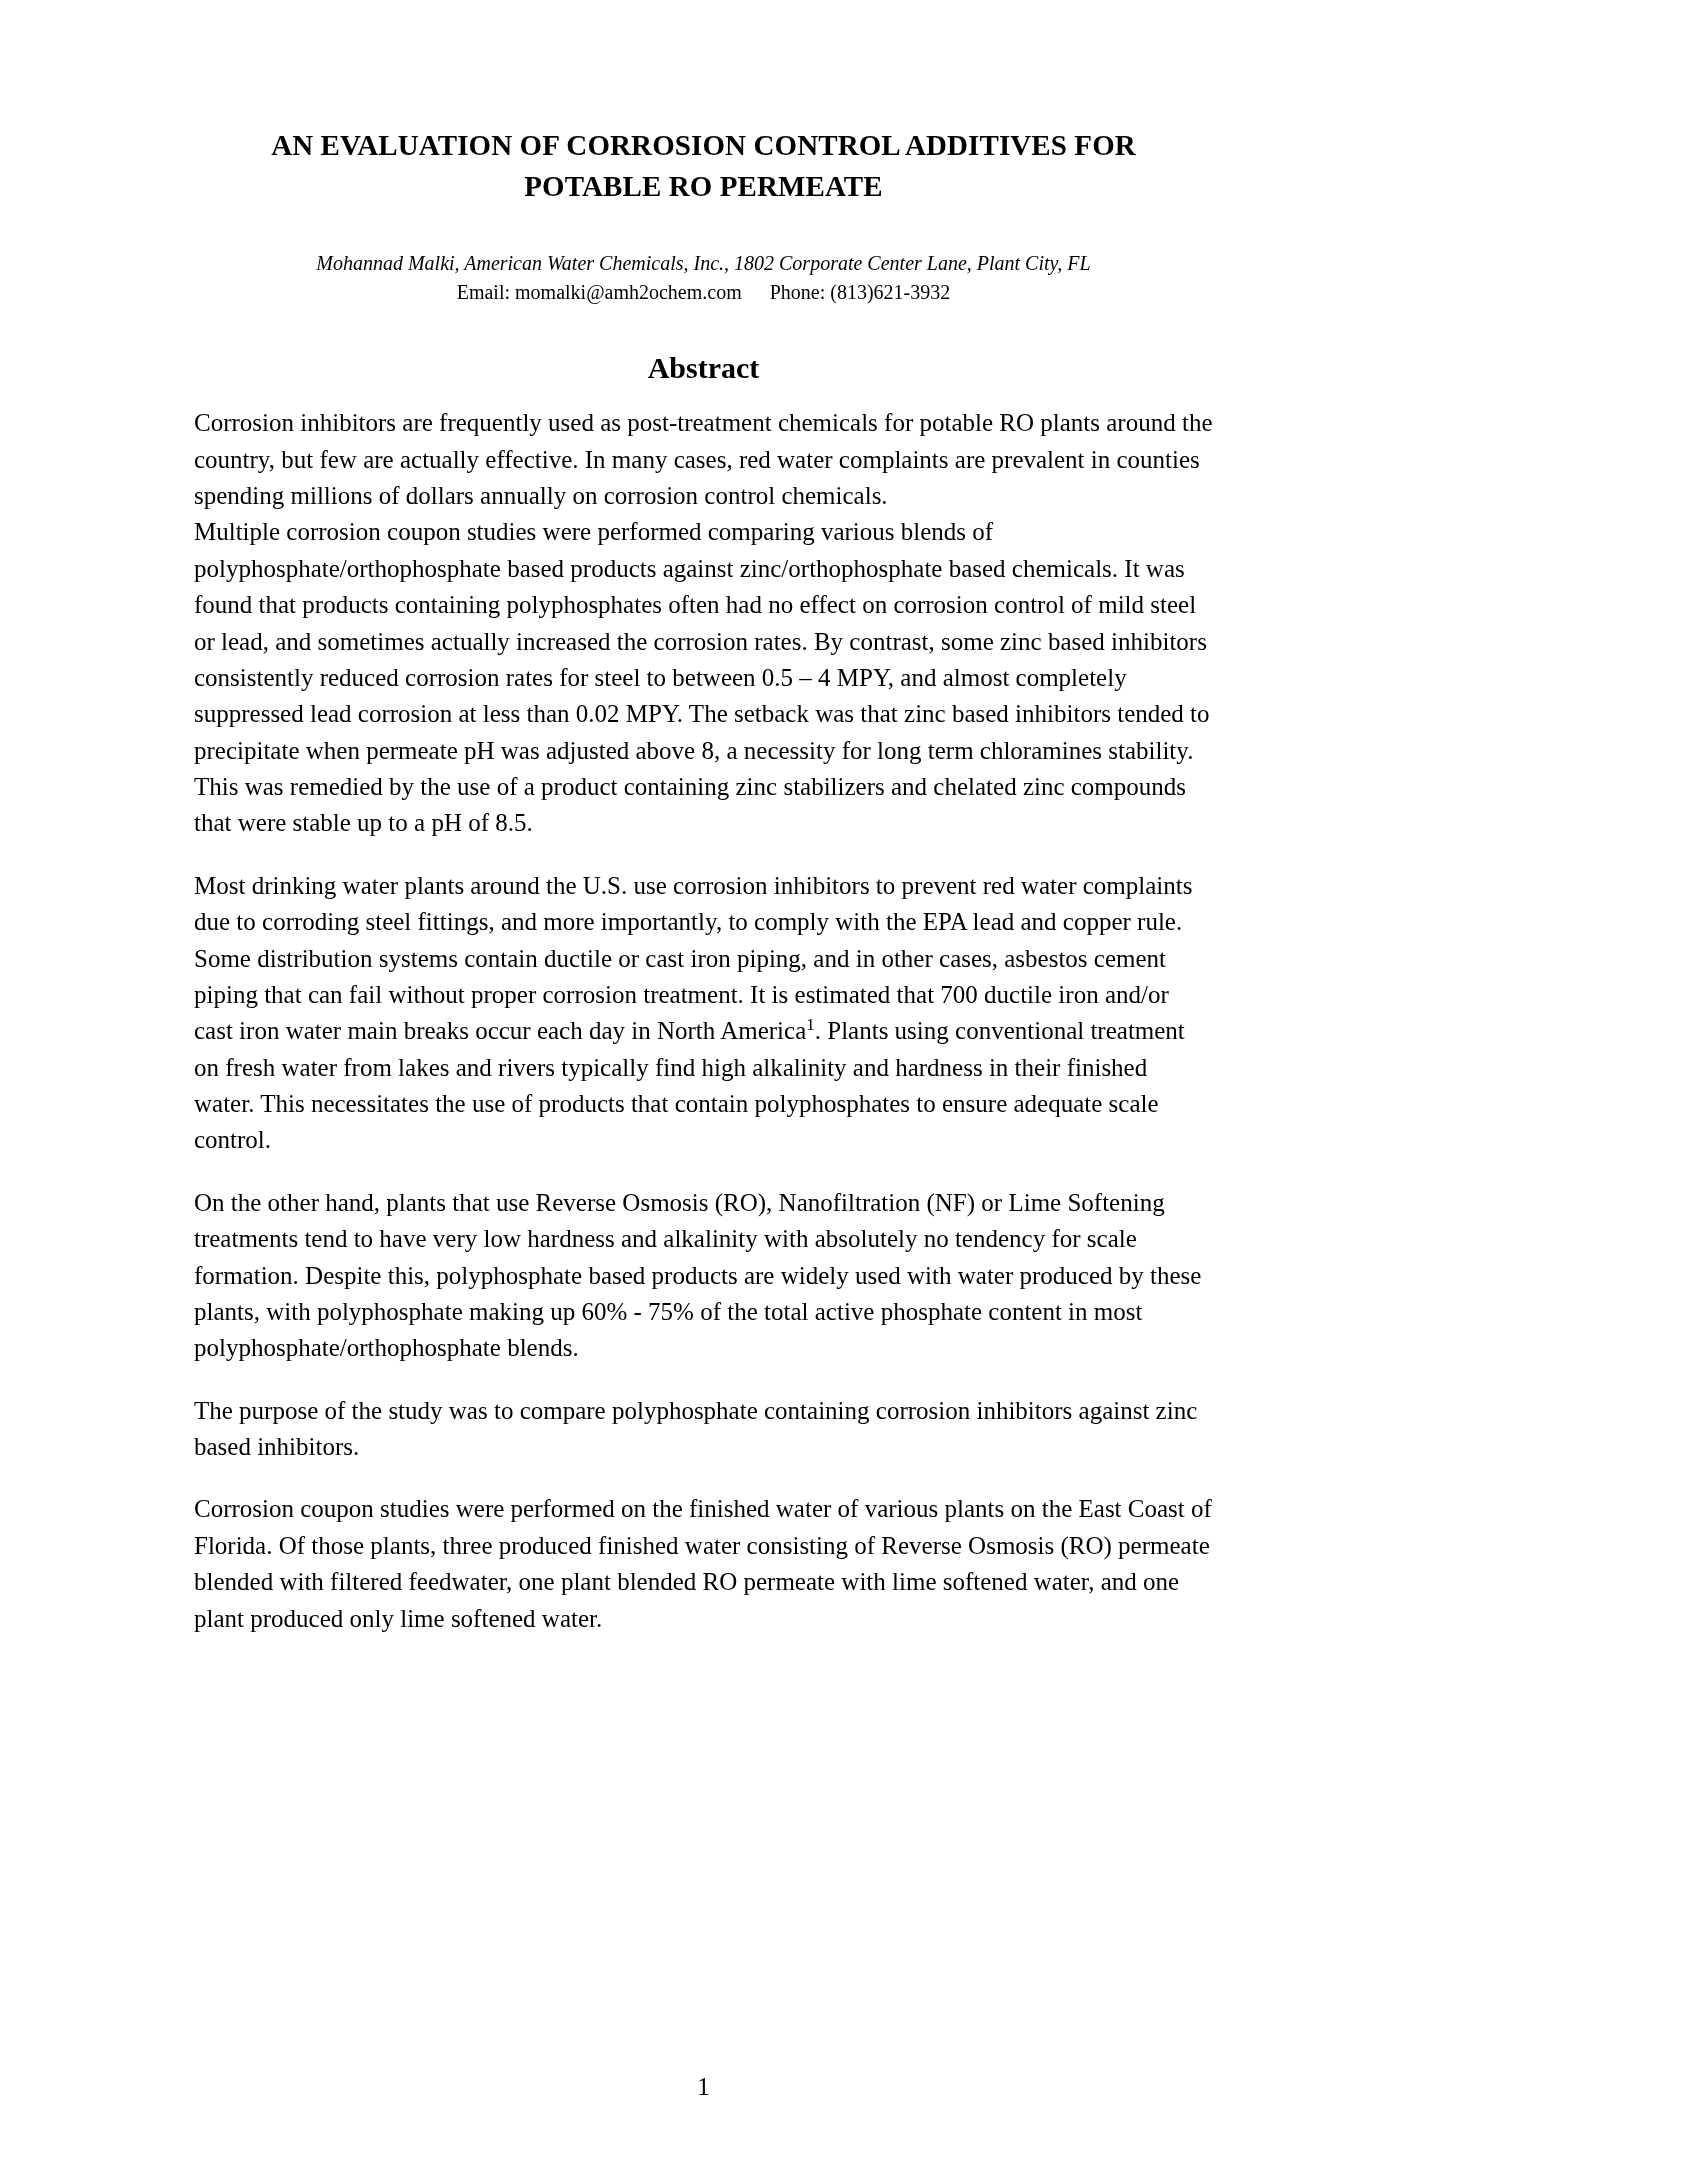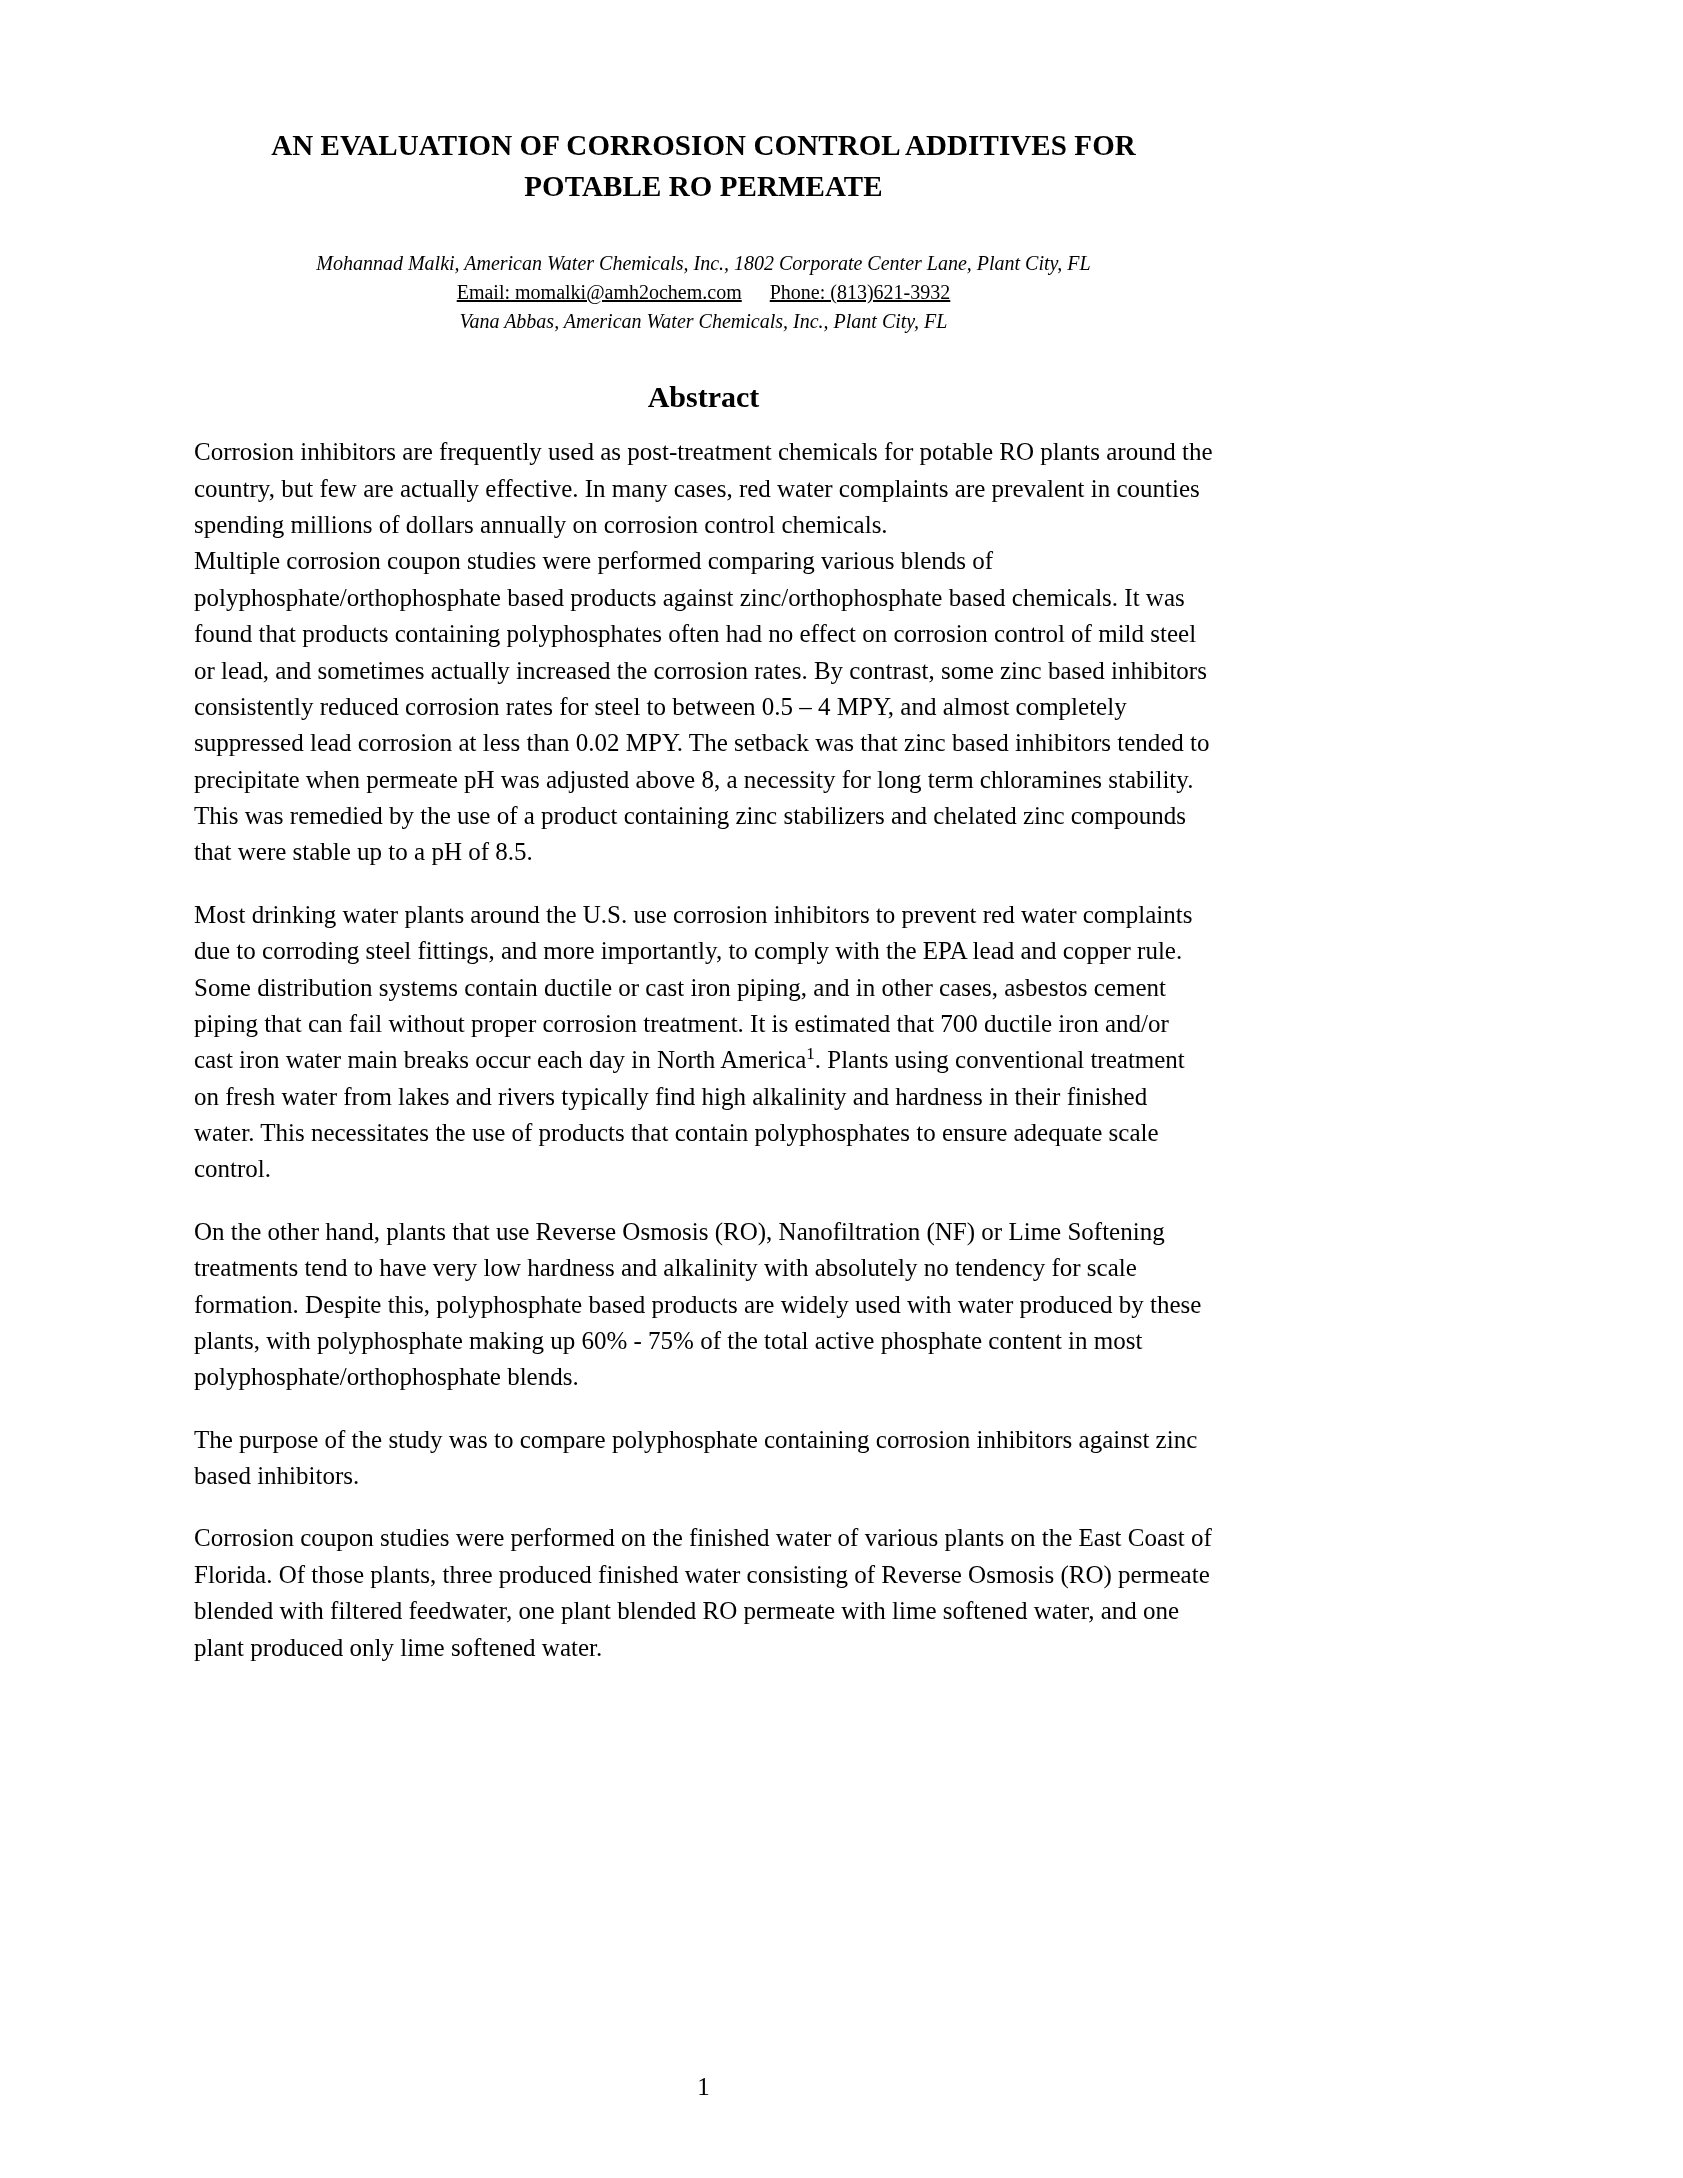--- a/index.html
+++ b/index.html
@@ -31,21 +31,20 @@
   }
   .authors {
     text-align: center;
     font-style: italic;
     font-size: 20px;
     line-height: 1.45;
     margin-top: 42px;
   }
   .authors .contact {
     font-style: normal;
-    text-decoration: underline;
   }
   .authors .contact .gap {
     display: inline-block;
     width: 28px;
   }
   .section-heading {
     text-align: center;
     font-weight: bold;
     font-size: 30px;
     margin-top: 44px;
@@ -80,21 +79,20 @@
 
 <div class="page">
 
   <h1 class="title">AN EVALUATION OF CORROSION CONTROL ADDITIVES FOR POTABLE RO PERMEATE</h1>
 
   <div class="authors">
     <div>Mohannad Malki, American Water Chemicals, Inc., 1802 Corporate Center Lane, Plant City, FL</div>
     <div class="contact">
       <span>Email: momalki@amh2ochem.com</span><span class="gap"></span><span>Phone: (813)621-3932</span>
     </div>
-    <div>Vana Abbas, American Water Chemicals, Inc., Plant City, FL</div>
   </div>
 
   <h2 class="section-heading">Abstract</h2>
 
   <p class="body-text tight">Corrosion inhibitors are frequently used as post-treatment chemicals for potable RO plants around the country, but few are actually effective.  In many cases, red water complaints are prevalent in counties spending millions of dollars annually on corrosion control chemicals.</p>
   <p class="body-text">Multiple corrosion coupon studies were performed comparing various blends of polyphosphate/orthophosphate based products against zinc/orthophosphate based chemicals.  It was found that products containing polyphosphates often had no effect on corrosion control of mild steel or lead, and sometimes actually increased the corrosion rates.  By contrast, some zinc based inhibitors consistently reduced corrosion rates for steel to between 0.5 – 4 MPY, and almost completely suppressed lead corrosion at less than 0.02 MPY.  The setback was that zinc based inhibitors tended to precipitate when permeate pH was adjusted above 8, a necessity for long term chloramines stability. This was remedied by the use of a product containing zinc stabilizers and chelated zinc compounds that were stable up to a pH of 8.5.</p>
 
 
   <p class="body-text"><span>Most drinking water plants around the U.S. use corrosion inhibitors to prevent red water complaints due to corroding steel fittings, and more importantly, to comply with the EPA lead and copper rule.  Some distribution systems contain ductile or cast iron piping, and in other cases, asbestos cement piping that can fail without proper corrosion treatment.  It is estimated that 700 ductile iron and/or cast iron water main breaks occur each day in North America</span><sup>1</sup><span>.  Plants using conventional treatment on fresh water from lakes and rivers typically find high alkalinity and hardness in their finished water.  This necessitates the use of products that contain polyphosphates to ensure adequate scale control.</span></p>
 

